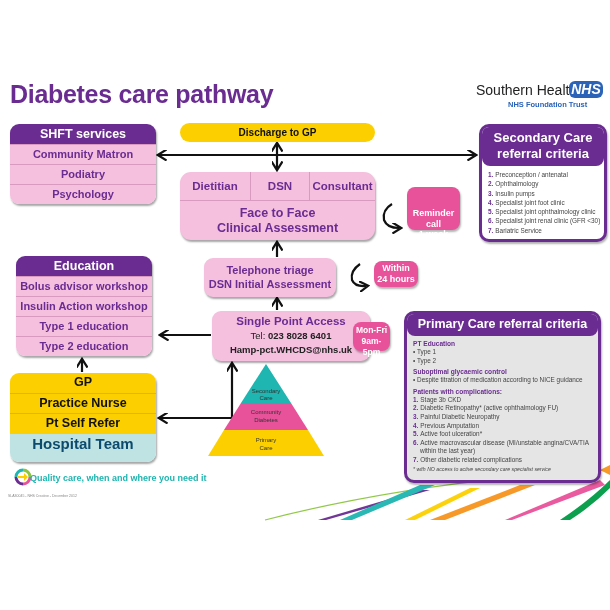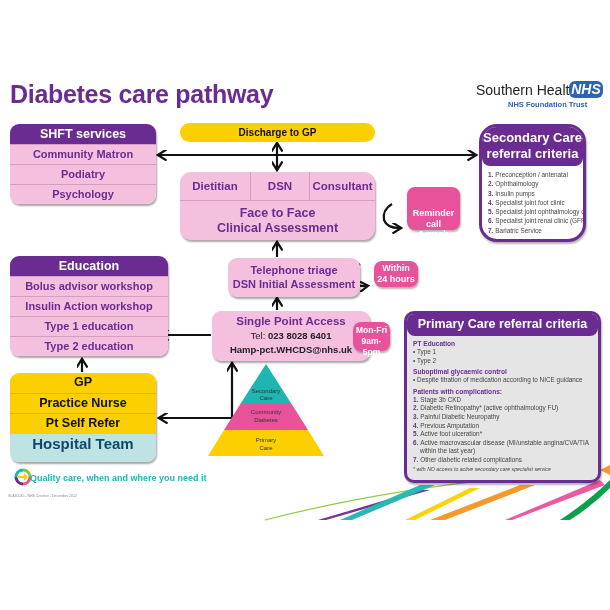--- a/index.html
+++ b/index.html
@@ -11,53 +11,53 @@
   .logo-sub{left:508px;top:100px;font-size:7.5px;color:#2a63b8;font-weight:bold;}
 
   .box{border-radius:9px;overflow:hidden;box-shadow:1px 2px 2px rgba(0,0,0,0.35);}
   .hdr{background:#6a2c91;color:#fff;font-weight:bold;text-align:center;}
   .row{background:#f5bfde;color:#6a2c91;font-weight:bold;text-align:center;border-top:1px solid #d99ac0;}
 
   .shft{left:10px;top:124px;width:146px;}
   .shft .hdr{font-size:12.5px;height:20px;line-height:20px;}
   .shft .row{font-size:11px;height:19px;line-height:19px;}
 
-  .edu{left:10px;top:256px;width:158px;}
+  .edu{left:16px;top:256px;width:136px;}
   .edu .hdr{font-size:12.5px;height:20px;line-height:20px;}
   .edu .row{font-size:11px;height:19px;line-height:19px;}
 
   .gp{left:10px;top:373px;width:146px;}
   .gp .yrow{background:#fcd000;color:#111;font-weight:bold;text-align:center;font-size:12.5px;height:19.5px;line-height:19.5px;border-top:1px solid #e0b800;}
   .gp .yrow:first-child{border-top:none;}
   .gp .trow{background:#bfe3e3;color:#0c4a6e;font-weight:bold;text-align:center;font-size:15px;height:28px;line-height:20px;}
 
   .discharge{left:180px;top:123px;width:195px;height:19px;border-radius:10px;background:#fcd000;color:#111;font-weight:bold;font-size:10px;text-align:center;line-height:19px;}
 
   .f2f{left:180px;top:172px;width:195px;height:68px;background:#f5bfde;border-radius:11px;box-shadow:1px 2px 2px rgba(0,0,0,0.35);}
   .f2f .top{display:flex;height:28px;border-bottom:1px solid #d99ac0;}
   .f2f .cell{color:#6a2c91;font-weight:bold;font-size:11.5px;text-align:center;line-height:28px;}
   .f2f .c1{width:70px;border-right:1px solid #d99ac0;}
   .f2f .c2{width:58px;border-right:1px solid #d99ac0;}
   .f2f .c3{flex:1;}
   .f2f .bottom{color:#6a2c91;font-weight:bold;font-size:12.5px;text-align:center;line-height:15px;padding-top:5px;}
 
-  .tri{left:228px;top:258px;width:132px;height:39px;background:#f5bfde;border-radius:9px;box-shadow:1px 2px 2px rgba(0,0,0,0.35);color:#6a2c91;font-weight:bold;font-size:11px;text-align:center;line-height:14px;padding-top:5px;box-sizing:border-box;}
+  .tri{left:204px;top:258px;width:132px;height:39px;background:#f5bfde;border-radius:9px;box-shadow:1px 2px 2px rgba(0,0,0,0.35);color:#6a2c91;font-weight:bold;font-size:11px;text-align:center;line-height:14px;padding-top:5px;box-sizing:border-box;}
 
   .spa{left:212px;top:311px;width:158px;height:50px;background:#f5bfde;border-radius:9px;box-shadow:1px 2px 2px rgba(0,0,0,0.35);text-align:center;box-sizing:border-box;padding-top:3px;}
   .spa .t1{color:#6a2c91;font-weight:bold;font-size:11.5px;line-height:15px;}
   .spa .t2{color:#222;font-size:9.5px;line-height:14px;}
   .spa .t2 b{font-weight:bold;}
   .spa .t3{color:#222;font-weight:bold;font-size:9.5px;line-height:14px;}
 
   .pill{background:#e8529a;color:#fff;font-weight:bold;text-align:center;border-radius:8px;box-shadow:1px 2px 2px rgba(0,0,0,0.3);}
   .rem{left:407px;top:187px;width:53px;height:43px;font-size:9px;line-height:10.5px;padding-top:21px;box-sizing:border-box;}
   .within{left:374px;top:261px;width:44px;height:26px;font-size:9px;line-height:11px;padding-top:2px;box-sizing:border-box;}
   .monfri{left:353px;top:322px;width:37px;height:29px;font-size:8.5px;line-height:11px;padding-top:3px;box-sizing:border-box;}
 
-  .sec{left:479px;top:124px;width:107px;height:118px;border:3px solid #6a2c91;border-radius:18px;background:#fff;box-sizing:border-box;box-shadow:1px 2px 2px rgba(0,0,0,0.3);overflow:hidden;}
+  .sec{left:479px;top:124px;width:128px;height:118px;border:3px solid #6a2c91;border-radius:10px;background:#fff;box-sizing:border-box;box-shadow:1px 2px 2px rgba(0,0,0,0.3);overflow:hidden;}
   .sec .hdr{font-size:13px;line-height:16px;padding:3px 0 4px;border-radius:0 0 8px 8px;}
   .sec ol{margin:4px 0 0 0;padding:0 0 0 6px;list-style:none;}
   .sec li{font-size:6.4px;color:#444;line-height:9.3px;white-space:nowrap;}
   .num{color:#6a2c91;font-weight:bold;margin-right:2px;}
 
   .pri{left:404px;top:311px;width:197px;height:172px;border:3px solid #6a2c91;border-radius:10px;background:#e5e5e5;box-sizing:border-box;box-shadow:1px 2px 2px rgba(0,0,0,0.3);overflow:hidden;}
   .pri .hdr{font-size:12.5px;line-height:15px;padding:3px 0 4px;border-radius:0 0 8px 8px;}
   .pri .body{padding:3px 0 0 6px;}
   .pri .sh{color:#6a2c91;font-weight:bold;font-size:6.6px;line-height:9px;}
   .pri .it{color:#444;font-size:6.4px;line-height:8.6px;}

